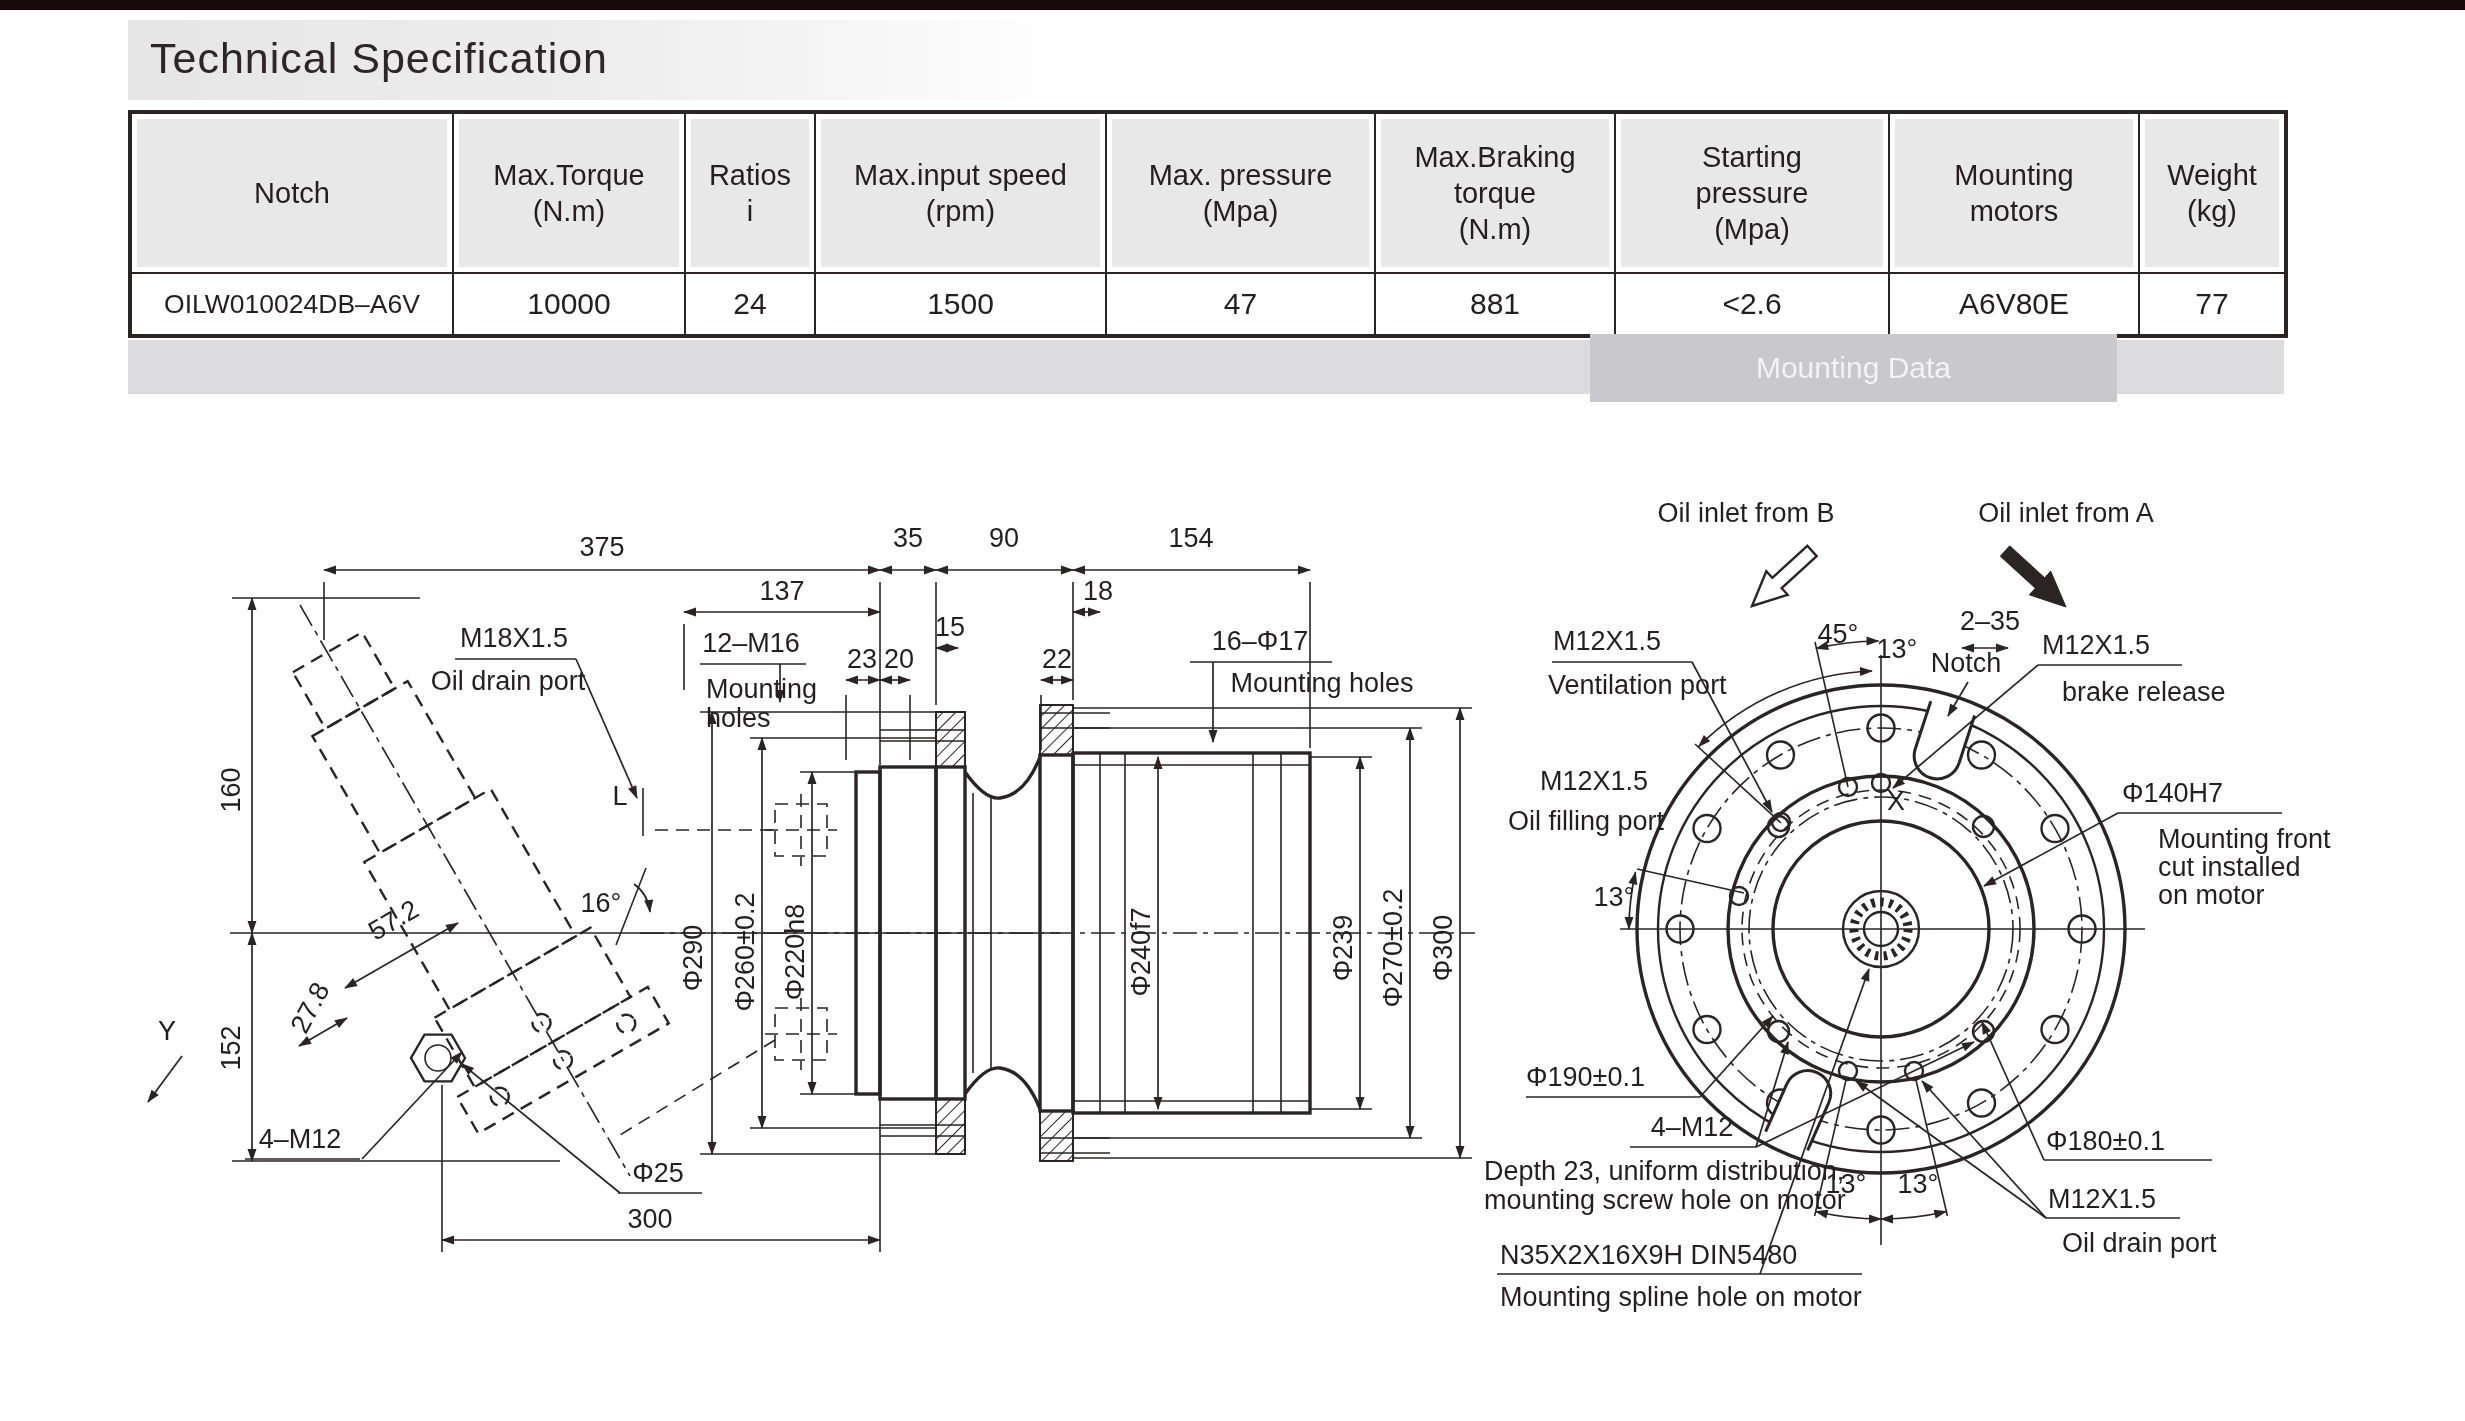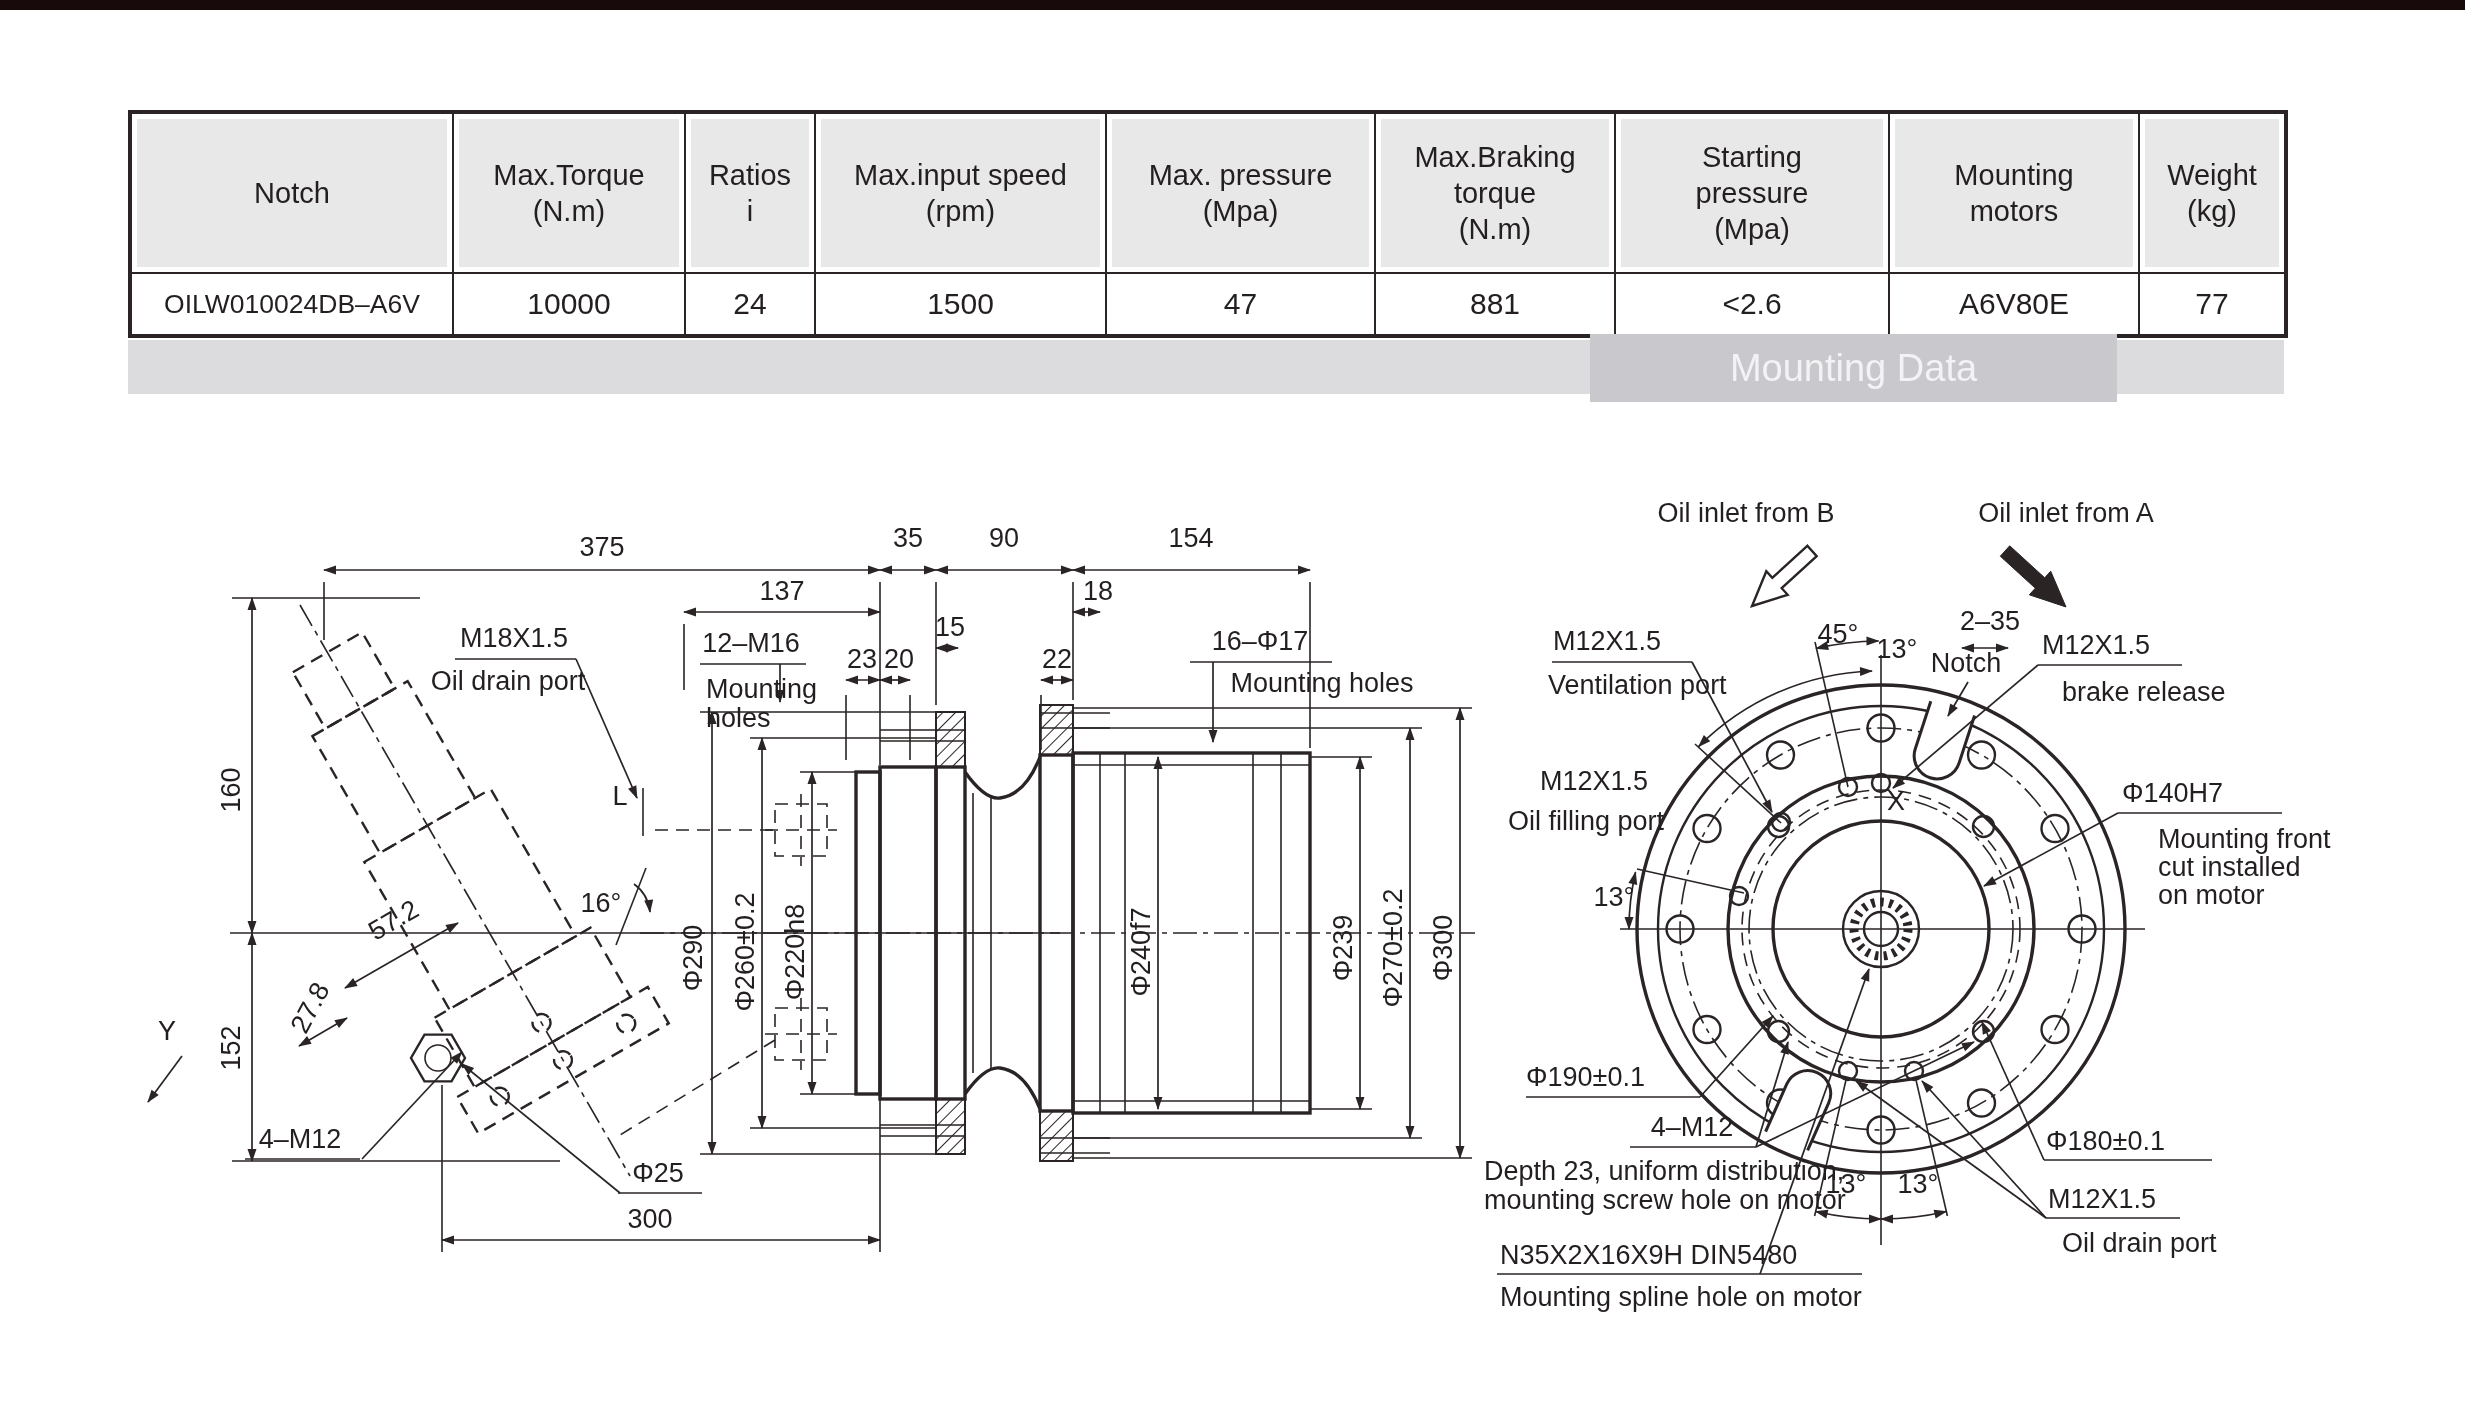--- a/index.html
+++ b/index.html
@@ -14,40 +14,43 @@
         border:4px solid #2a2425;background:#fff;}
   #spec th,#spec td{border:2px solid #2a2425;padding:0;text-align:center;vertical-align:middle;}
   #spec th{height:158px;background:#ffffff;font-weight:normal;}
   #spec th .hcell{margin:5px;height:148px;background:#e9e8e8;display:flex;align-items:center;
         justify-content:center;white-space:pre-line;font-size:29px;line-height:1.25;}
   #spec td{height:60px;font-size:30px;}
   #spec td.typecell{font-size:26.5px;margin-top:41px;}
   
   #band{position:absolute;left:128px;top:340px;width:2156px;height:54px;background:#dcdbde;}
   #banner{position:absolute;left:1590px;top:334px;width:527px;height:68px;background:#c9c8cc;
-      display:flex;align-items:center;justify-content:center;font-size:38px;color:#f3f2f5;}
+      display:flex;align-items:center;justify-content:center;font-size:30px;color:#f3f2f5;}
   
   svg{position:absolute;left:0;top:0;}
   .n{stroke:#2a2425;stroke-width:1.6;fill:none;}
   .m{stroke:#2a2425;stroke-width:2.4;fill:none;}
   .b{stroke:#2a2425;stroke-width:3.4;fill:none;}
   .dash{stroke-dasharray:13 8;}
   .dd{stroke-dasharray:24 6 5 6;}
   .dim{stroke:#2a2425;stroke-width:1.7;fill:none;marker-start:url(#ar);marker-end:url(#ar);}
   .lead{stroke:#2a2425;stroke-width:1.7;fill:none;marker-end:url(#ar);}
   .hat{fill:url(#h45);stroke:#2a2425;stroke-width:2;}
   text{fill:#231f20;stroke:none;font-family:"Liberation Sans",sans-serif;font-size:27px;text-anchor:middle;}
   text.st{text-anchor:start;}
   .white{fill:#ffffff;stroke:#2a2425;stroke-width:3;}
 </style>
 </head>
 <body>
 
 <div id="stage">
   <div id="topbar"></div>
+  <div id="titleband">
+    <div id="title">Technical Specification</div>
+  </div>
 
   <table id="spec">
     <colgroup>
       <col style="width:323px">
         <col style="width:232px">
         <col style="width:130px">
       <col style="width:291px">
         <col style="width:269px">
         <col style="width:240px">
       <col style="width:274px">

